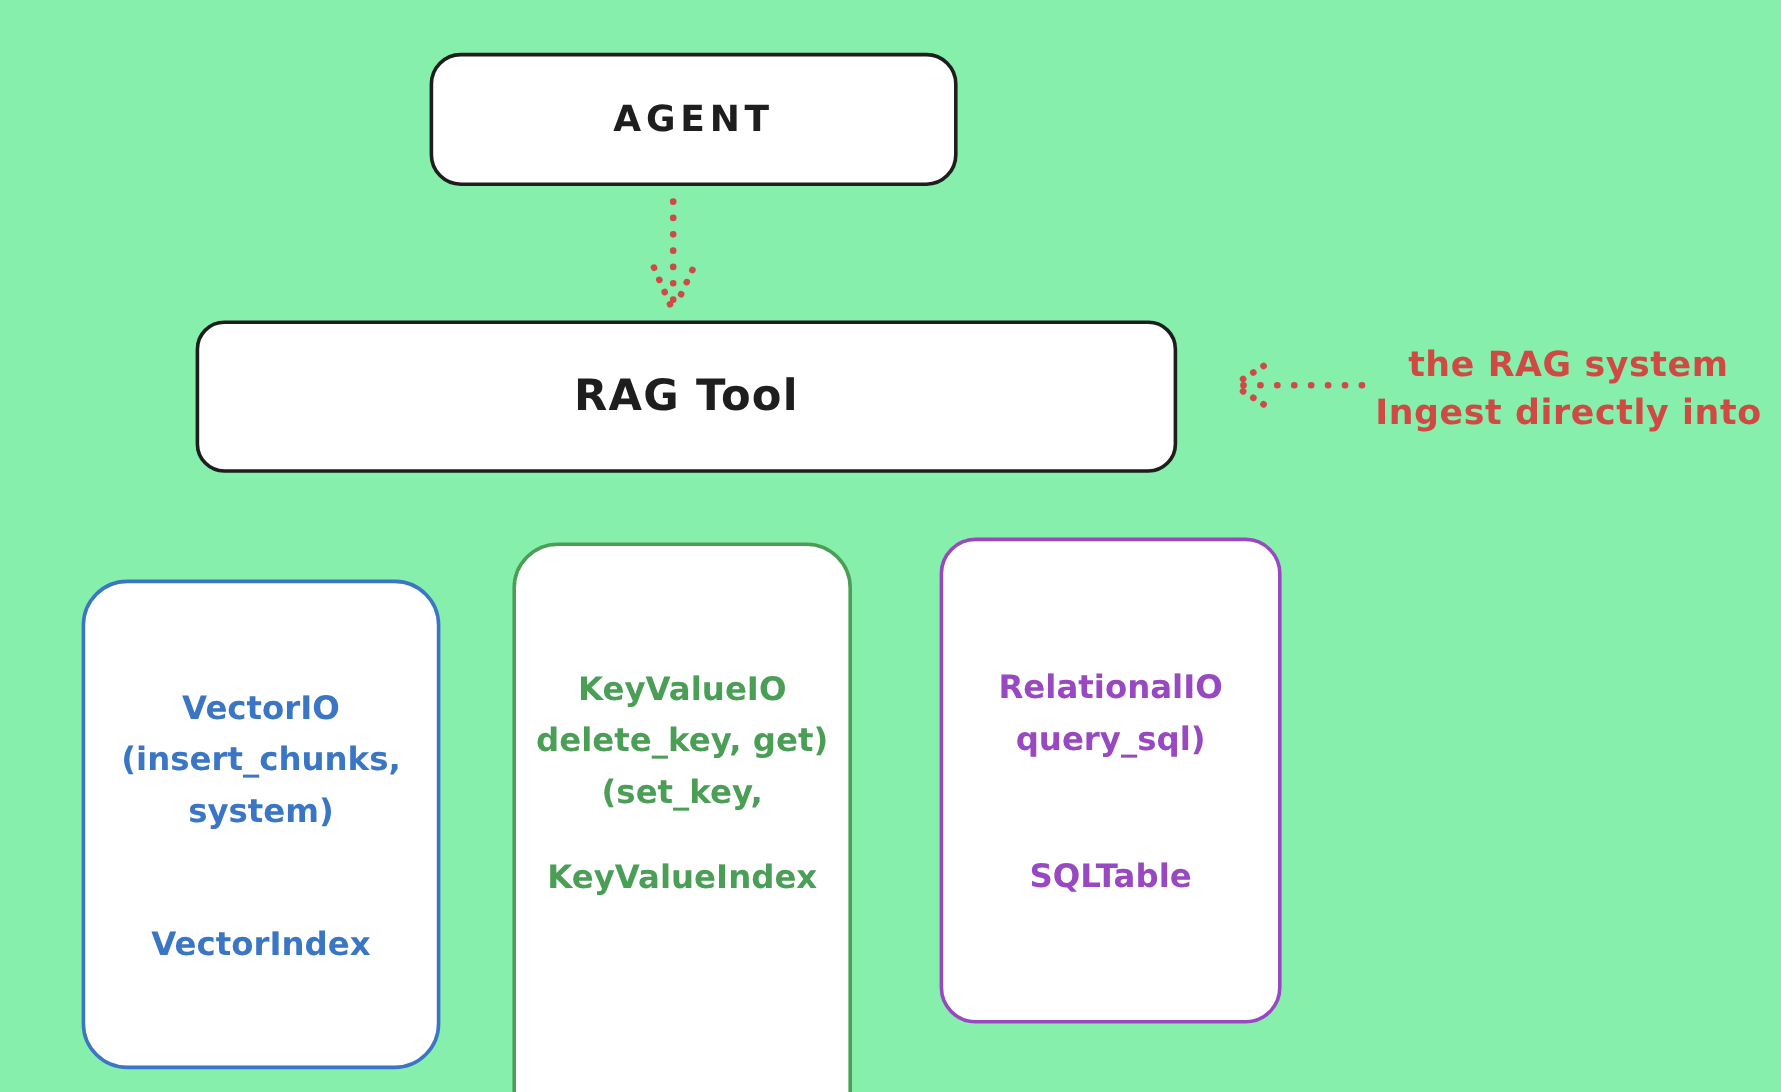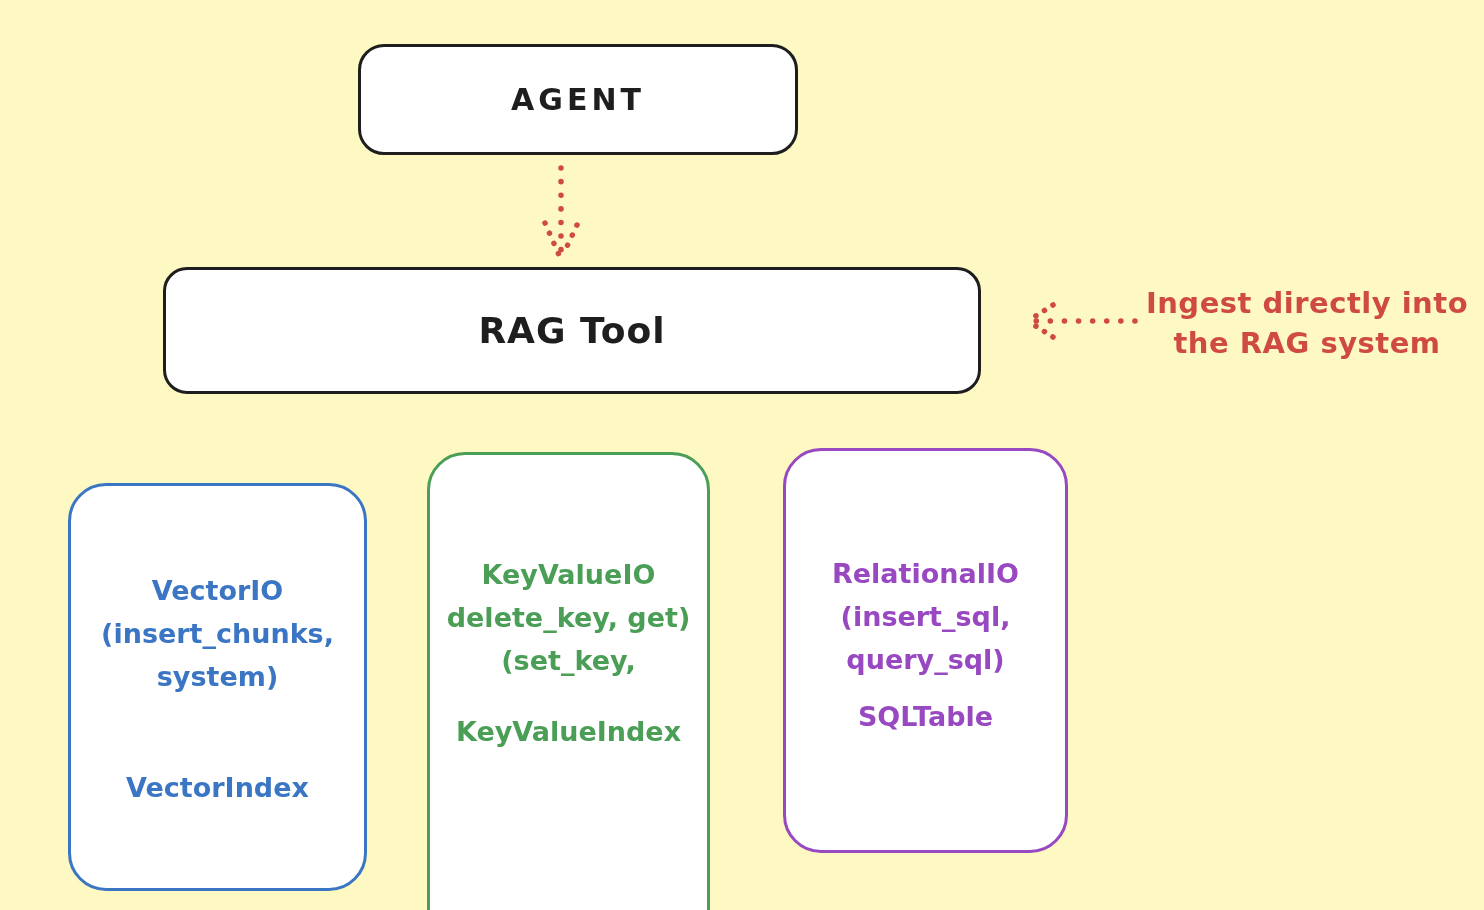--- a/index.html
+++ b/index.html
@@ -4,21 +4,21 @@
 <style>
   html, body {
     margin: 0;
     padding: 0;
     background: #ffffff;
   }
   .canvas {
     position: relative;
     width: 1484px;
     height: 910px;
-    background: #fef9c3;
+    background: #86efac;
     font-family: "DejaVu Sans", sans-serif;
     overflow: hidden;
   }
   .node {
     position: absolute;
     box-sizing: border-box;
     background: #ffffff;
   }
   .node .label {
     position: absolute;
@@ -69,24 +69,24 @@
 
   .module-keyvalue {
     left: 427px; top: 452px; width: 283px; height: 509px;
     border-color: var(--green); color: var(--green); padding-left: 11px;
   }
   .module-keyvalue .io-block { top: 98px; }
   .module-keyvalue .index-label { top: 255px; text-align: center; }
 
   .module-relational {
     left: 783px; top: 448px; width: 285px; height: 405px;
-    border-color: var(--purple); color: var(--purple);
+    border-color: var(--purple); color: var(--purple); border-radius: 30px;
   }
   .module-relational .io-block { top: 101px; }
-  .module-relational .index-label { top: 244px; }
+  .module-relational .index-label { top: 258px; }
 
   .annotation {
     position: absolute;
     left: 1140px; top: 283px; width: 334px;
     text-align: center;
     color: var(--red);
     font-size: 29px;
     font-weight: 700;
     line-height: 40px;
     letter-spacing: 0.5px;
@@ -119,22 +119,22 @@
 
   <svg class="arrow arrow-left" width="125" height="45" viewBox="0 0 125 45">
     <g fill="none" style="stroke: var(--red);" stroke-width="5.5" stroke-linecap="round">
       <path d="M120 21 L14 21" stroke-dasharray="0.1 14"></path>
       <path d="M38 5 L16 19" stroke-dasharray="0.1 10"></path>
       <path d="M38 37 L16 23" stroke-dasharray="0.1 10"></path>
     </g>
   </svg>
 
   <div class="annotation">
+    <div>the RAG system</div>
     <div>Ingest directly into</div>
-    <div>the RAG system</div>
   </div>
 
   <div class="node module module-vector">
     <div class="io-block">
       <div>VectorIO</div>
       <div>(insert_chunks,</div>
       <div>system)</div>
     </div>
     <div class="index-label">VectorIndex</div>
   </div>
@@ -144,19 +144,18 @@
       <div>KeyValueIO</div>
       <div>delete_key, get)</div>
       <div>(set_key,</div>
     </div>
     <div class="index-label">KeyValueIndex</div>
   </div>
 
   <div class="node module module-relational">
     <div class="io-block">
       <div>RelationalIO</div>
-      <div>(insert_sql,</div>
       <div>query_sql)</div>
     </div>
     <div class="index-label">SQLTable</div>
   </div>
 
 </div>
 
 </body></html>

